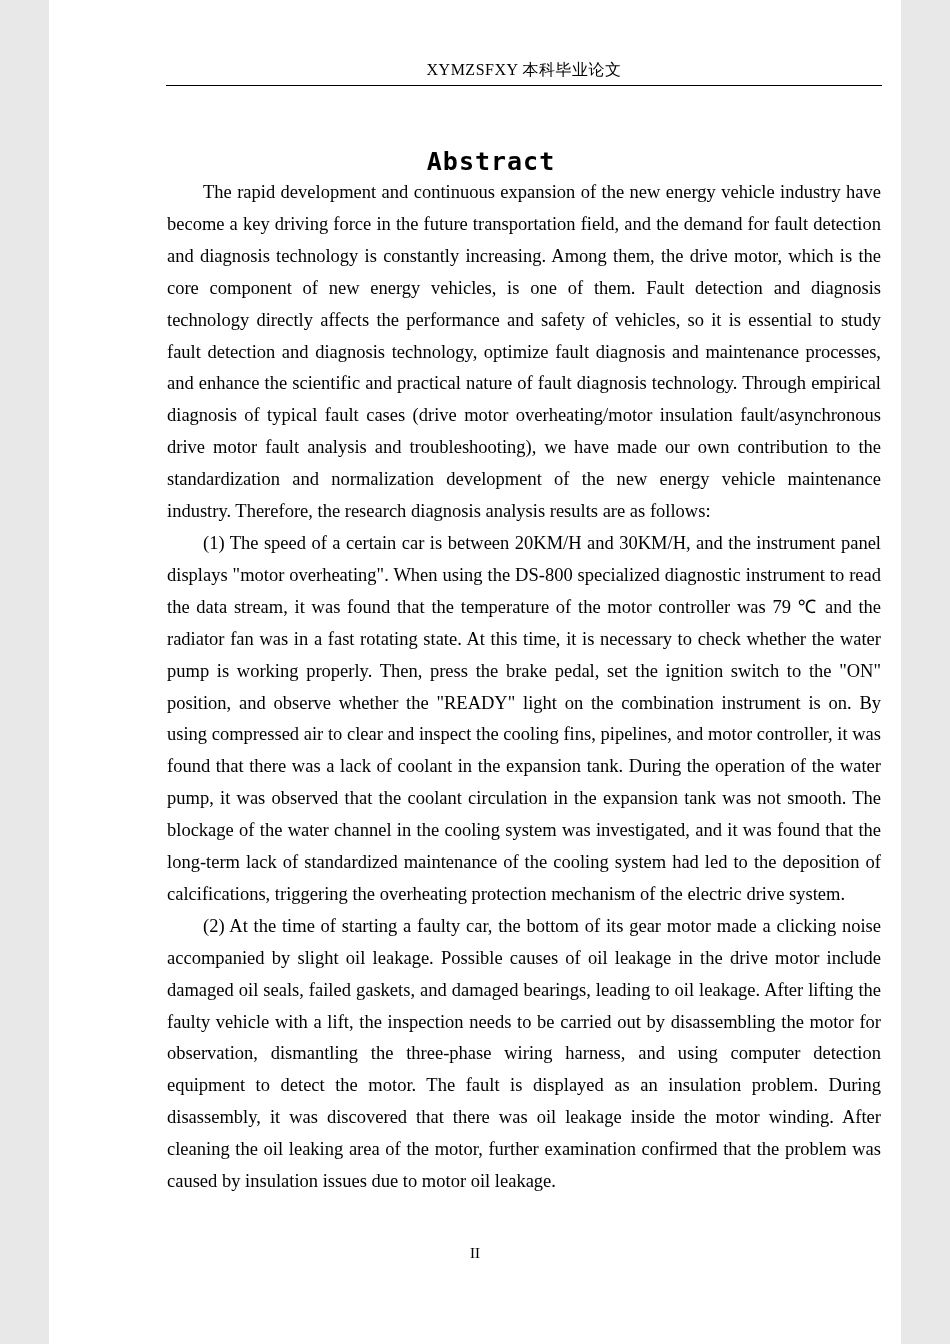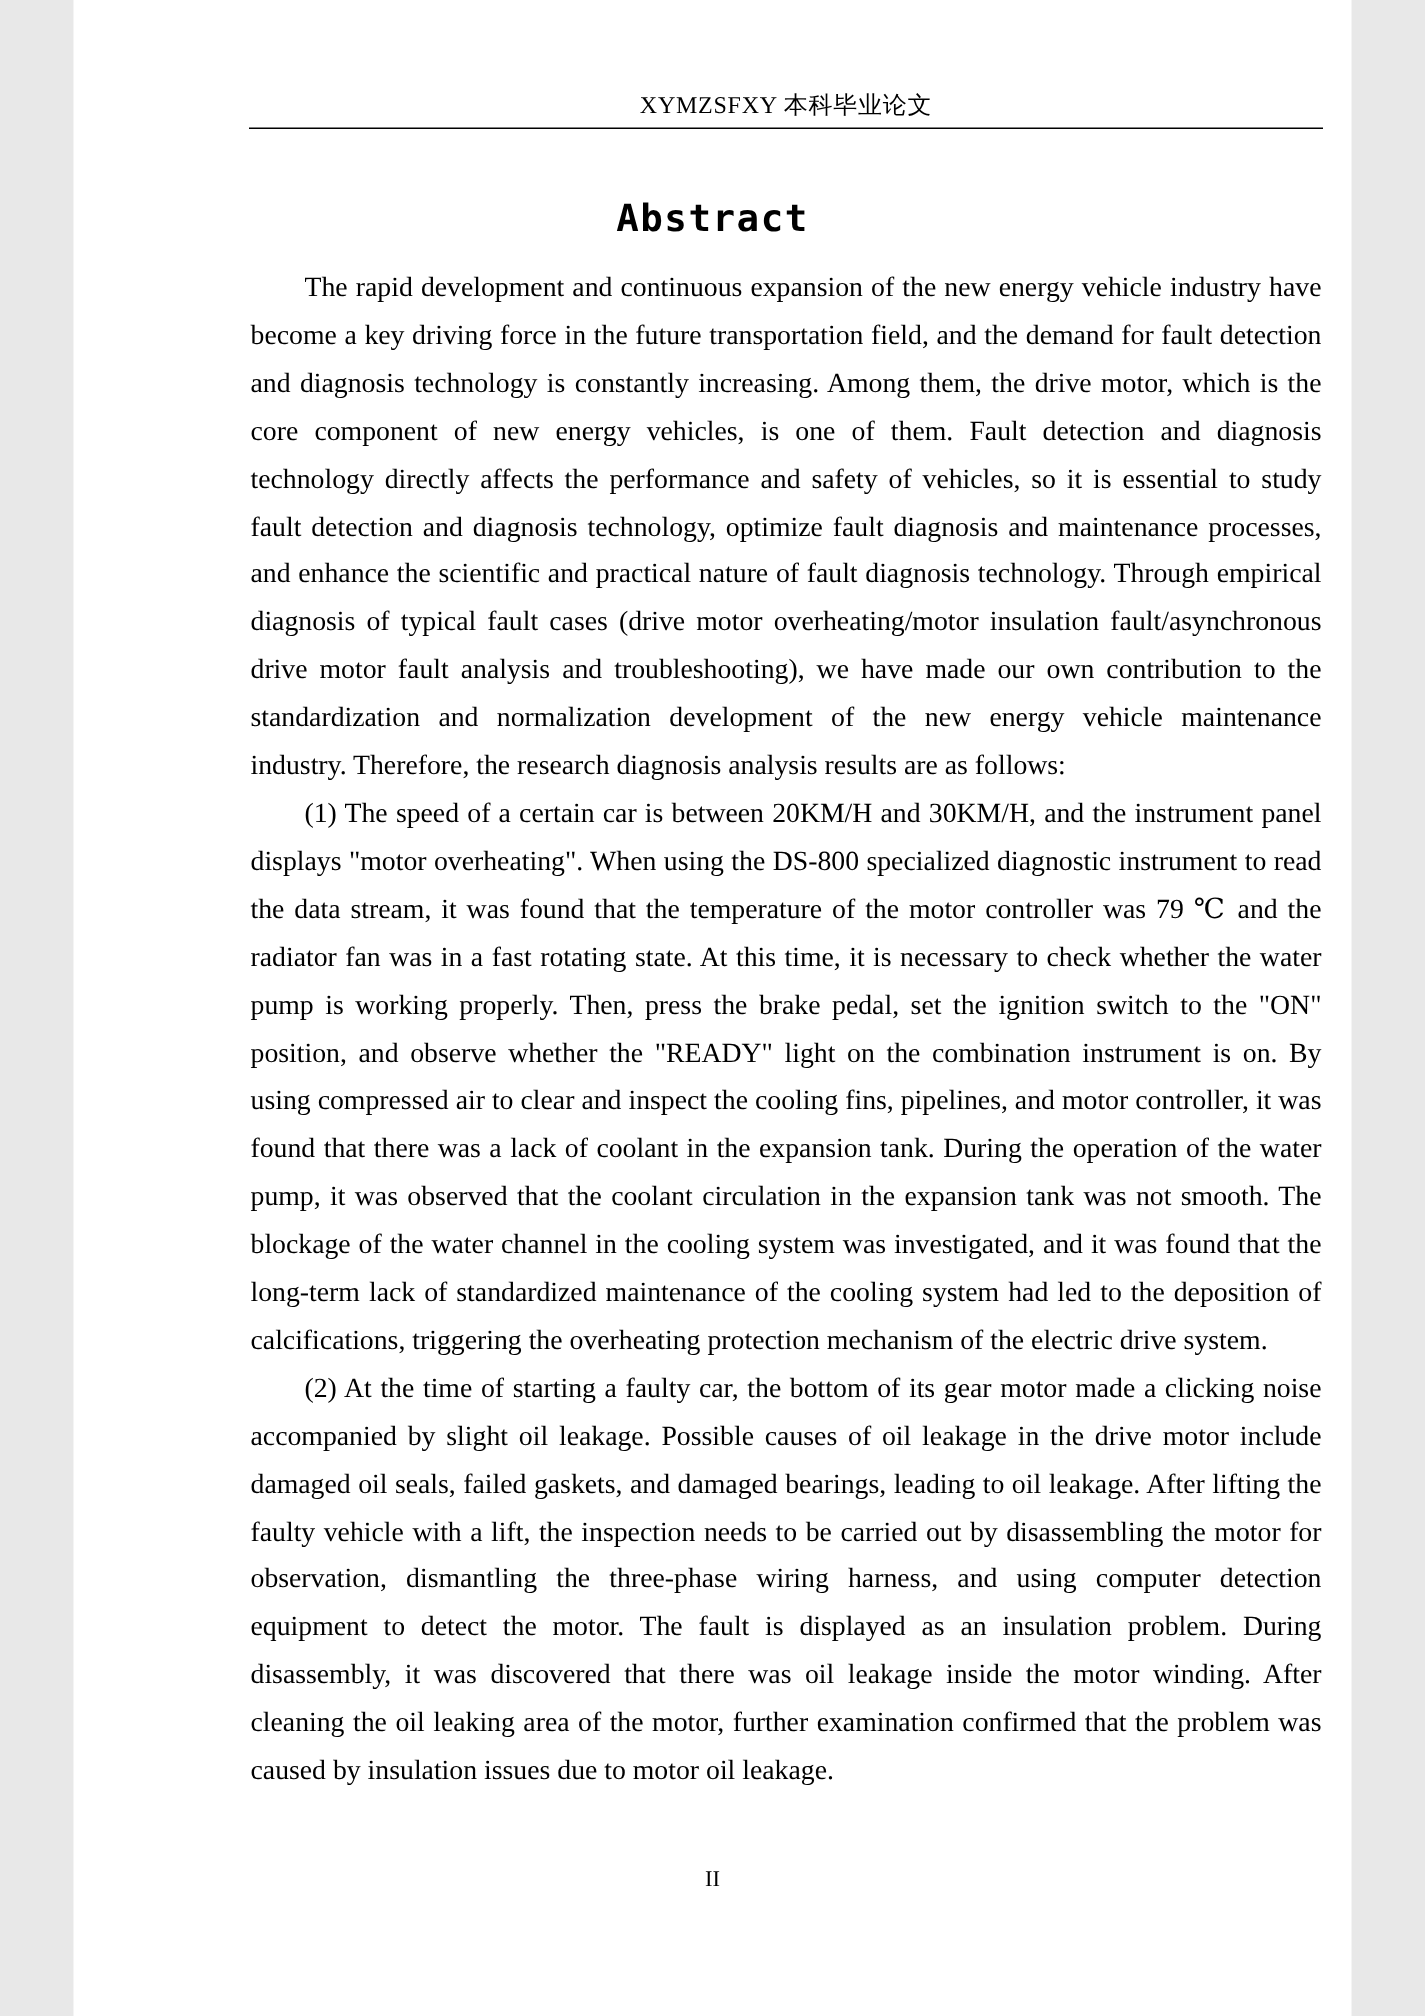--- a/index.html
+++ b/index.html
@@ -30,40 +30,41 @@
     justify-content: center;
     padding-bottom: 4px;
     font-size: 16px;
     letter-spacing: 0.5px;
   }
   .page-title {
     position: absolute;
     top: 131px;
     left: 0;
     width: 100%;
-    margin: 0;
+    margin: 16px;
     text-align: center;
     font-family: "DejaVu Sans Mono", "Liberation Mono", monospace;
     font-weight: 700;
     font-size: 25px;
     letter-spacing: 1px;
   }
   .content {
     position: absolute;
     top: 177px;
     left: 118px;
     width: 714px;
   }
   .para {
     margin: 0;
     text-align: justify;
     text-justify: inter-word;
     text-indent: 36px;
     font-size: 18.5px;
     line-height: 31.9px;
+    font-family: Liberation Serif, serif;
   }
   .page-number {
     position: absolute;
     top: 1245px;
     left: 0;
     width: 100%;
     text-align: center;
     font-size: 15px;
     font-family: Liberation Serif, serif;
   }

